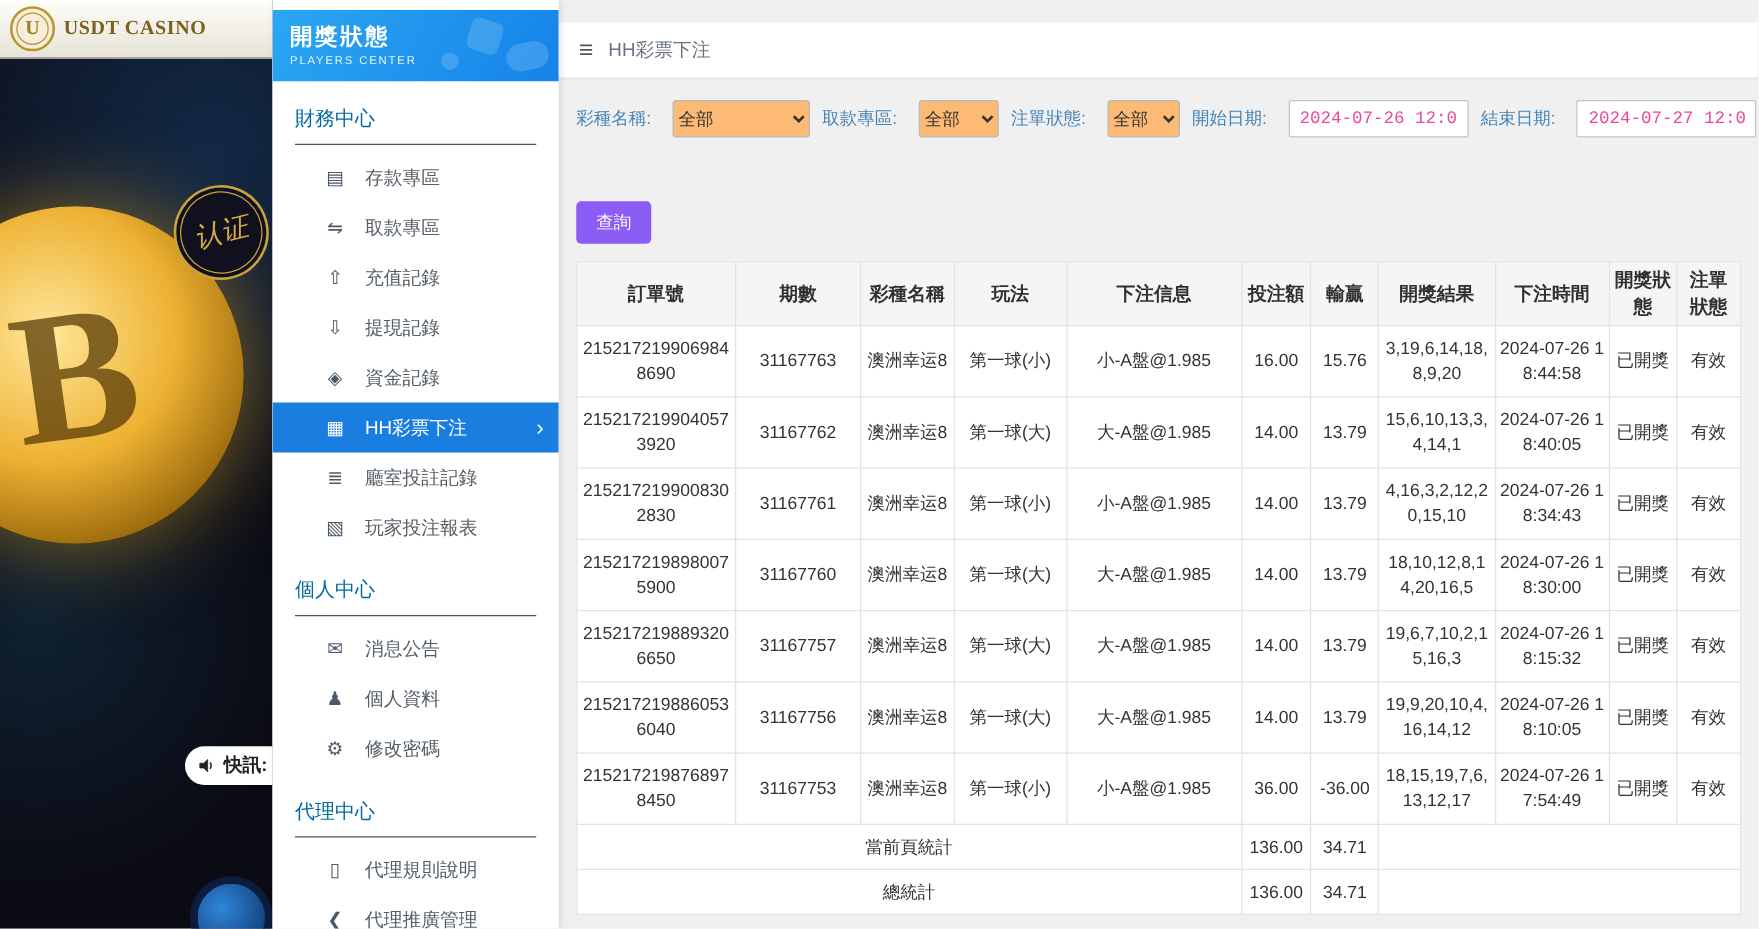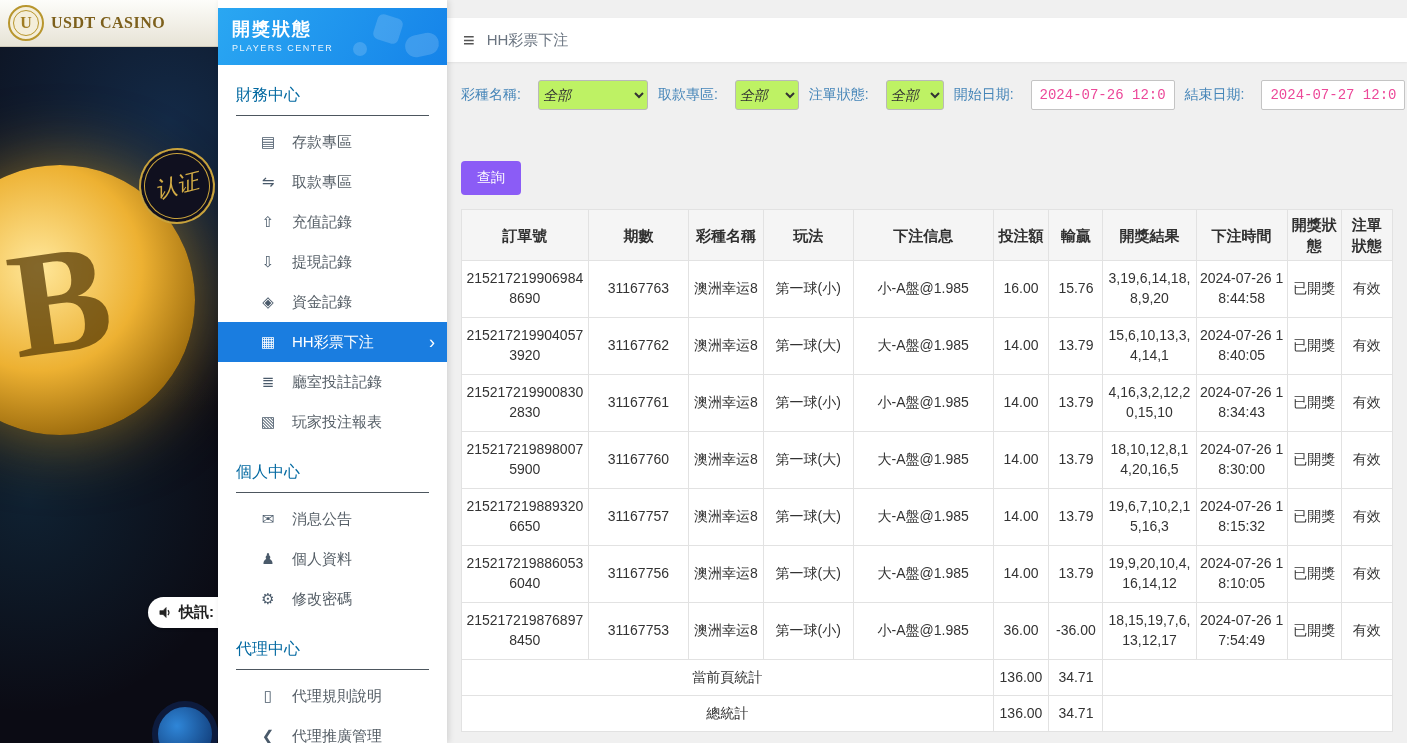--- a/index.html
+++ b/index.html
@@ -63,22 +63,22 @@
 
   
   .main { flex:1 1 auto; background:#f0f0f0; overflow:hidden; display:flex; flex-direction:column; }
   .topbar { margin-top:18px; height:44px; background:#fff; display:flex; align-items:center;
     gap:12px; padding:0 16px; color:#6a7480; box-shadow:0 1px 2px rgba(0,0,0,.06); }
   .hamburger { font-size:20px; color:#555; cursor:pointer; line-height:1; }
   .page-title { font-size:15px; }
   .filters { display:flex; align-items:center; gap:10px; padding:18px 14px 0; white-space:nowrap; }
   .fgroup { display:flex; align-items:center; gap:17px; }
   .flabel { color:#4585b8; font-size:14px; }
-  .fselect { height:30px; border:1px solid #b9b9b9; border-radius:3px; background:#bef264;
-    font-size:14px; color:#333; font-family:inherit;font-style:italic; }
+  .fselect { height:30px; border:1px solid #b9b9b9; border-radius:3px; background:#fdba74;
+    font-size:14px; color:#333; font-family:inherit; }
   .fselect.w-lottery { width:110px; }
   .fselect.w-draw { width:64px; }
   .fselect.w-order { width:58px; }
   .fdate { width:144px; height:30px; border:1px solid #c4c4c4; border-radius:2px;
     padding:0 8px; font-size:14px; color:#ec4899; font-family:Liberation Mono, monospace; background:#fff; }
   .btn-row { padding:10px 14px 8px; }
   .search-btn { background:#8b5cf6; color:#fff; border:none; border-radius:4px;
     padding:8px 16px; font-size:14px; cursor:pointer; font-family:Liberation Serif, serif;margin-top:41px; }
   .table-wrap { margin:6px 14px 0; }
   table { width:100%; border-collapse:collapse; background:#fff; table-layout:fixed; }

